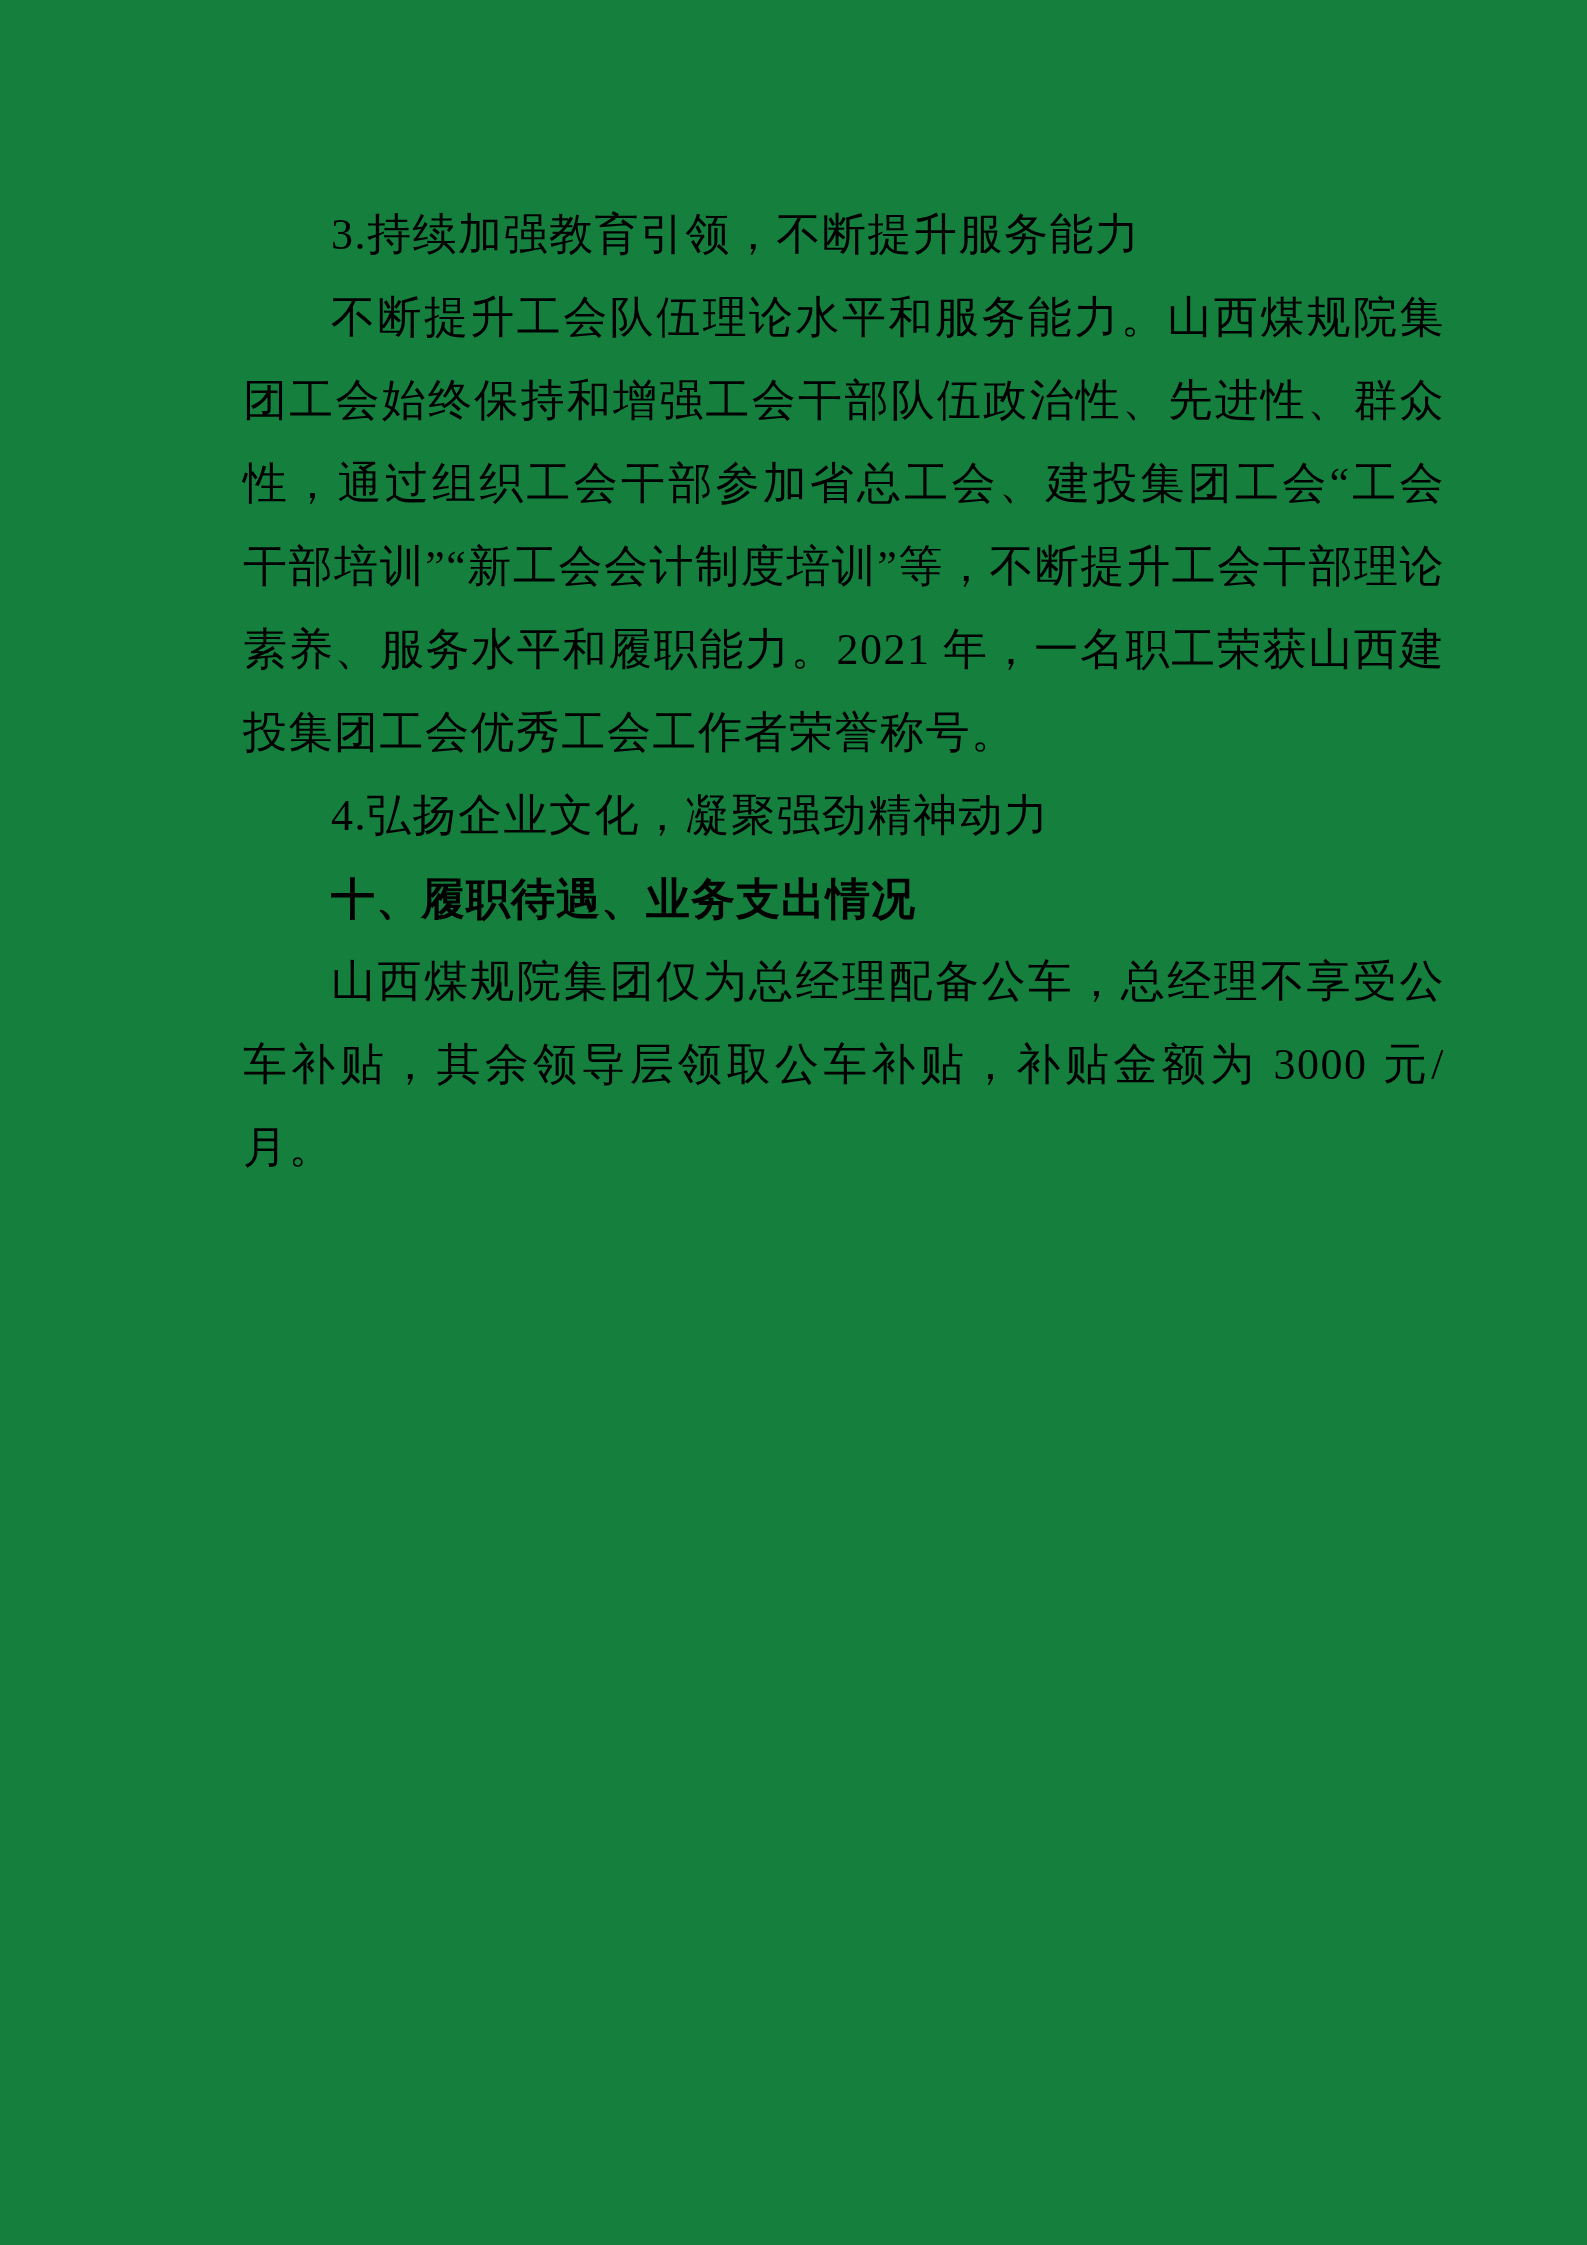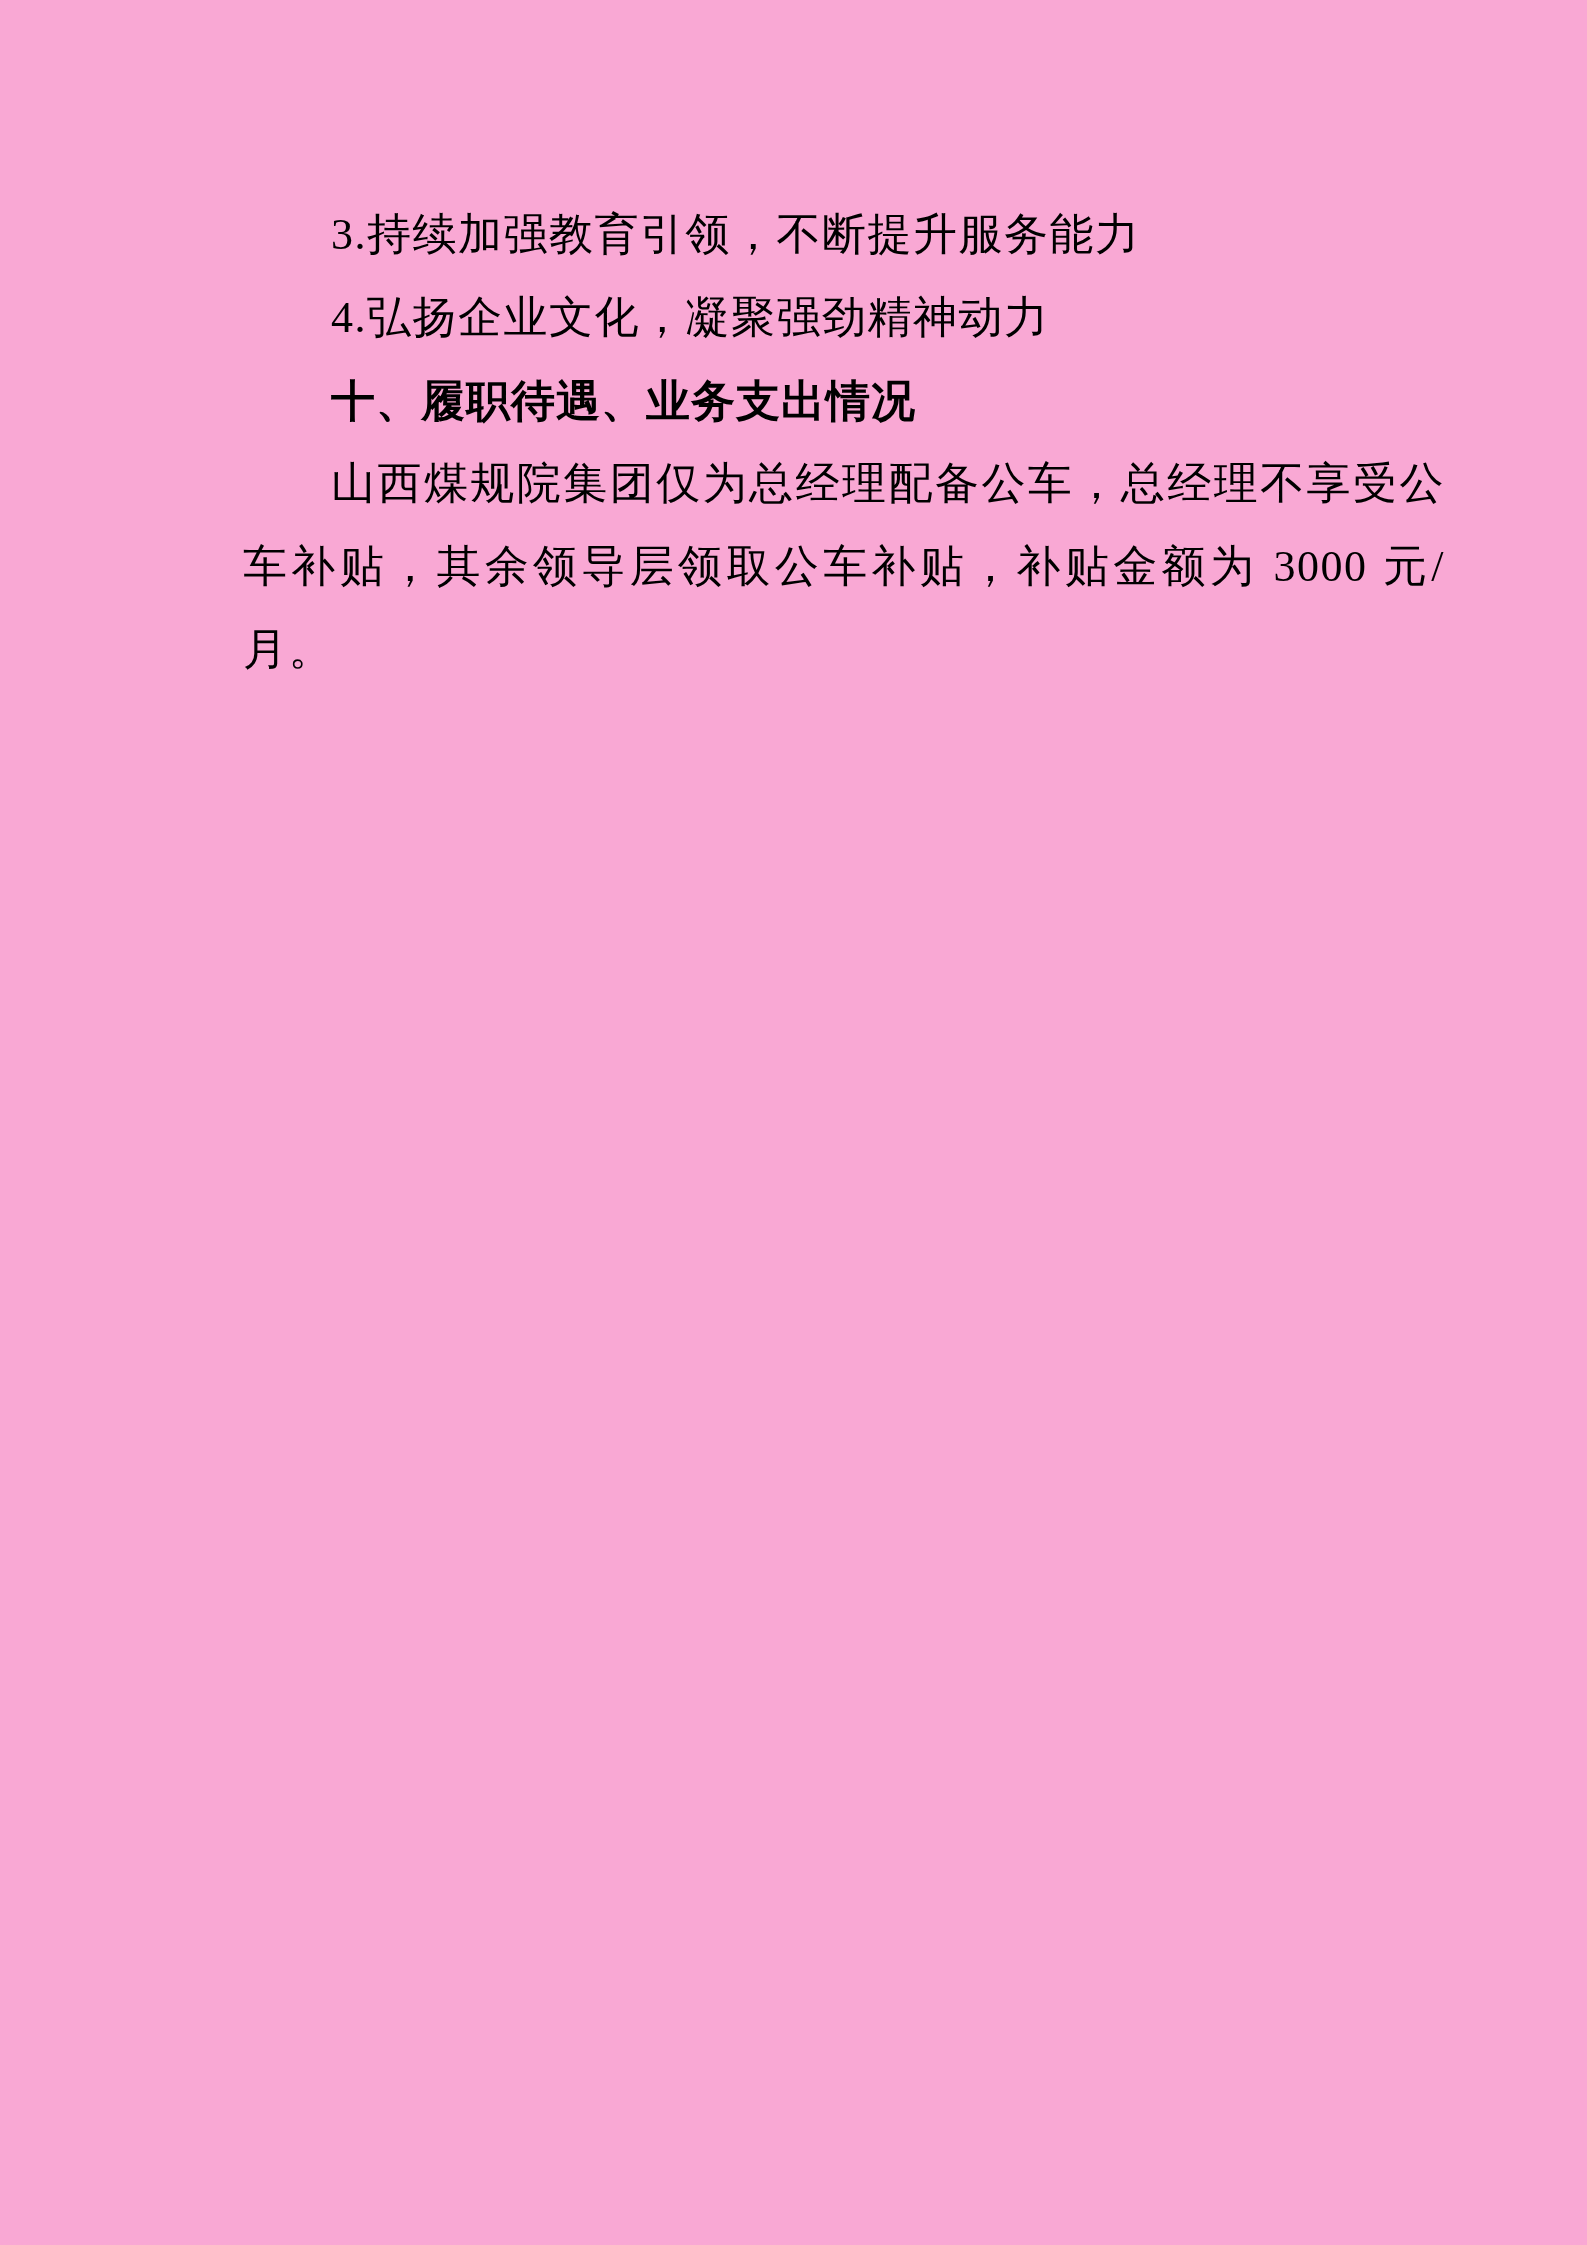--- a/index.html
+++ b/index.html
@@ -4,21 +4,21 @@
 <style>
   html, body {
     margin: 0;
     padding: 0;
     background: #ffffff;
   }
   .page {
     position: relative;
     width: 1587px;
     height: 2245px;
-    background: #f9a8d4;
+    background: #15803d;
     overflow: hidden;
   }
   .doc-body {
     position: absolute;
     left: 243px;
     top: 193px;
     width: 1202px;
     color: #000000;
   }
   .doc-body p {
@@ -51,17 +51,18 @@
     text-align: left;
     letter-spacing: 1px;
   }
 </style>
 </head>
 <body>
 
 <div class="page">
   <div class="doc-body">
       <p class="numbered-heading">3.持续加强教育引领，不断提升服务能力</p>
+      <p class="body">不断提升工会队伍理论水平和服务能力。山西煤规院集团工会始终保持和增强工会干部队伍政治性、先进性、群众性，通过组织工会干部参加省总工会、建投集团工会“工会干部培训”“新工会会计制度培训”等，不断提升工会干部理论素养、服务水平和履职能力。2021 年，一名职工荣获山西建投集团工会优秀工会工作者荣誉称号。</p>
       <p class="numbered-heading">4.弘扬企业文化，凝聚强劲精神动力</p>
       <p class="section-heading">十、履职待遇、业务支出情况</p>
       <p class="body">山西煤规院集团仅为总经理配备公车，总经理不享受公车补贴，其余领导层领取公车补贴，补贴金额为 3000 元/月。</p>
     </div>
 </div>
 
 </body></html>

